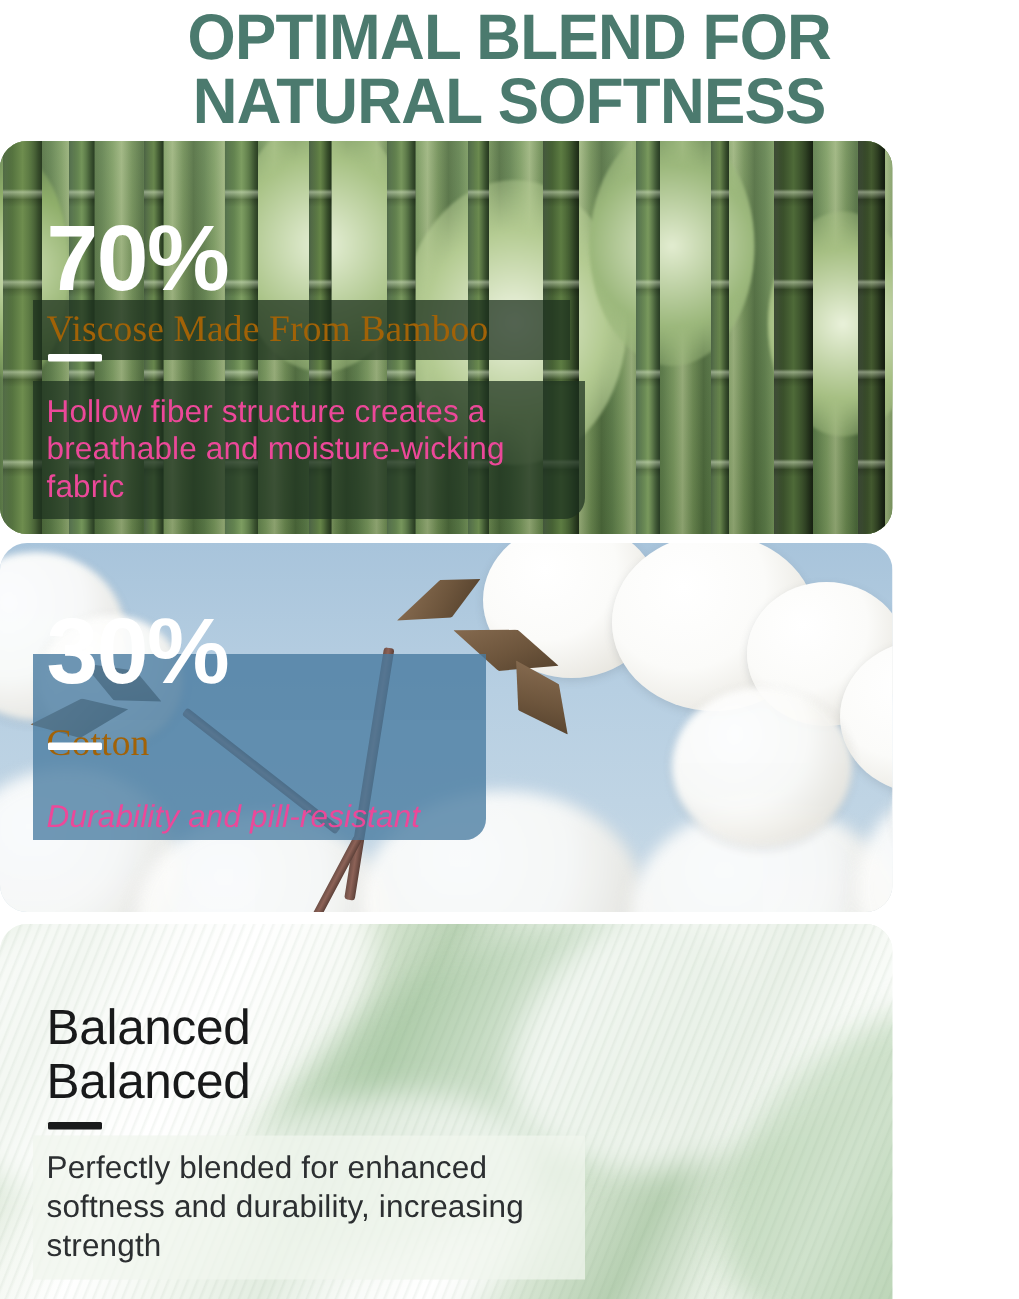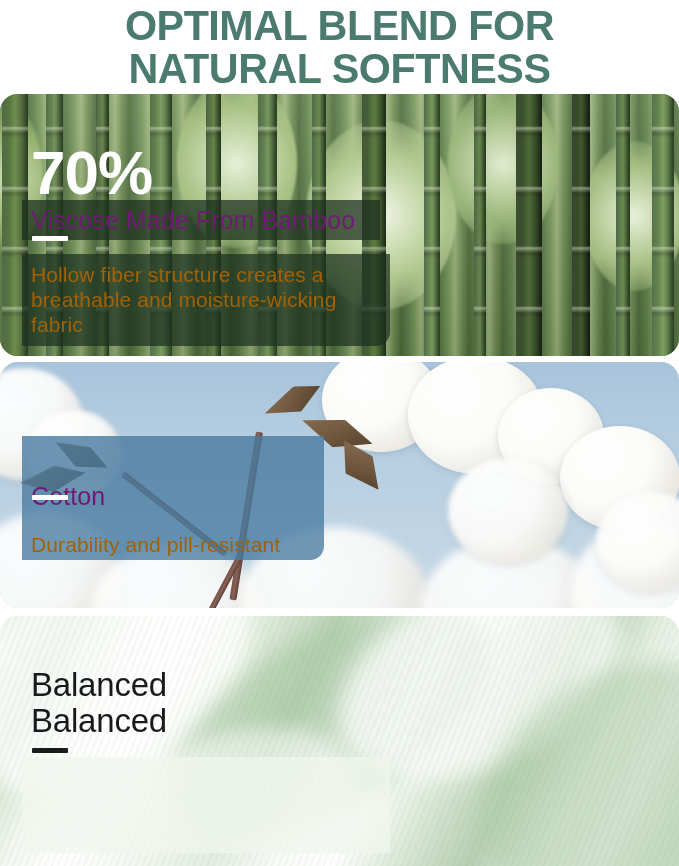--- a/index.html
+++ b/index.html
@@ -41,21 +41,21 @@
   .headline .hl-line {
     display: block;
     white-space: nowrap;
     transform: scaleX(0.96);
   }
 
   
   .card {
     position: absolute;
     left: 0;
-    width: 679px;
+    width: 595px;
     overflow: hidden;
     border-radius: 18px;
   }
 
   .card-bg {
     position: absolute;
     inset: 0;
     overflow: hidden;
   }
 
@@ -125,36 +125,37 @@
     color: #ffffff;
     font-size: 62px;
     line-height: 62px;
     font-weight: bold;
     letter-spacing: -1px;
   }
   .sub-title {
     position: absolute;
     left: 31px;
     top: 112px;
-    color: #701a75;
+    color: #a16207;
     font-size: 25px;
     line-height: 28px;
     font-weight: normal;
     letter-spacing: 0.1px;
+    font-family: Liberation Serif, serif;
   }
   .dash {
     position: absolute;
     width: 36px;
     height: 5px;
     background: #ffffff;
     border-radius: 1px;
   }
   .desc {
     position: absolute;
-    color: #a16207;
+    color: #ec4899;
     font-size: 21px;
     line-height: 25px;
     font-weight: normal;
     letter-spacing: 0.1px;
   }
 
   
   #card-cotton {
     top: 362px;
     height: 246px;
@@ -334,36 +335,38 @@
       <div class="bract" style="left:262px;top:26px;width:62px;height:26px;transform:rotate(-24deg);clip-path:polygon(0 50%,60% 0,100% 40%,55% 100%);"></div>
       <div class="bract" style="left:300px;top:56px;width:74px;height:30px;transform:rotate(18deg);clip-path:polygon(0 45%,55% 0,100% 48%,50% 100%);"></div>
       <div class="bract" style="left:330px;top:88px;width:60px;height:32px;transform:rotate(52deg);clip-path:polygon(0 40%,50% 0,100% 50%,45% 100%);"></div>
       <div class="bract" style="left:52px;top:82px;width:58px;height:24px;transform:rotate(26deg);clip-path:polygon(0 45%,58% 0,100% 45%,50% 100%);"></div>
       <div class="bract" style="left:20px;top:104px;width:66px;height:26px;transform:rotate(-8deg);clip-path:polygon(0 48%,55% 0,100% 44%,48% 100%);"></div>
     </div>
 
     <div class="ov-blue-1"></div>
     <div class="ov-blue-2"></div>
 
+    <div class="pct-big" style="top:42px;">30%</div>
     <div class="sub-title" style="top:80px;margin-top:40px;">Cotton</div>
     <div class="dash" style="left:32px;top:133px;"></div>
-    <div class="desc" style="left:31px;top:170px;width:300px;">Durability and pill-resistant</div>
+    <div class="desc" style="left:31px;top:170px;width:300px;font-style:italic;">Durability and pill-resistant</div>
   </div>
 
   <div class="card" id="card-fabric">
     <div class="card-bg">
       <div class="fabric"></div>
       <div class="fold" style="left:-60px;top:-40px;width:320px;height:200px;background:rgba(255,255,255,0.75);transform:rotate(-28deg);"></div>
       <div class="fold" style="left:150px;top:20px;width:360px;height:170px;background:rgba(168,200,164,0.55);transform:rotate(-30deg);"></div>
       <div class="fold" style="left:330px;top:-30px;width:300px;height:180px;background:rgba(255,255,255,0.70);transform:rotate(-26deg);"></div>
       <div class="fold" style="left:470px;top:60px;width:300px;height:210px;background:rgba(175,206,170,0.55);transform:rotate(-32deg);"></div>
       <div class="fold" style="left:30px;top:130px;width:340px;height:180px;background:rgba(255,255,255,0.60);transform:rotate(-24deg);"></div>
       <div class="pleats"></div>
     </div>
 
     <div class="title-dark" style="top:50px;">Balanced</div>
     <div class="title-dark" style="top:86px;">Balanced</div>
     <div class="dash-dark" style="left:32px;top:132px;"></div>
 
     <div class="ov-light"></div>
+    <div class="desc-dark" style="left:31px;top:150px;width:345px;">Perfectly blended for enhanced softness and durability, increasing strength</div>
   </div>
 
 </div>
 
 </body></html>

